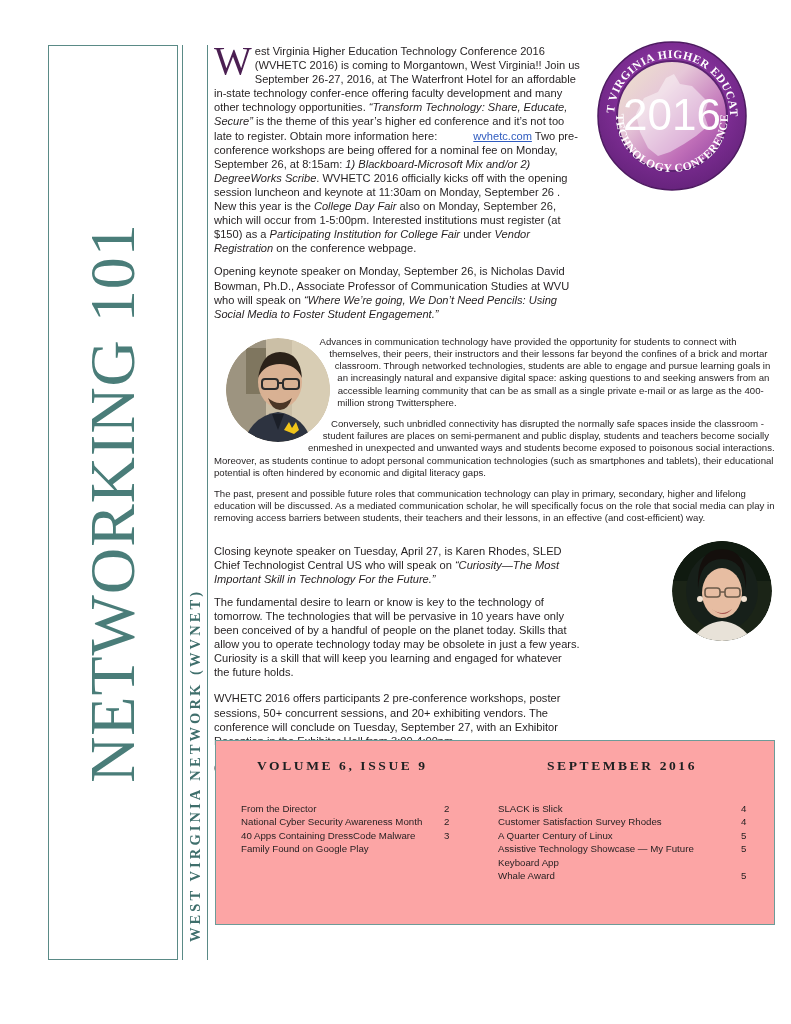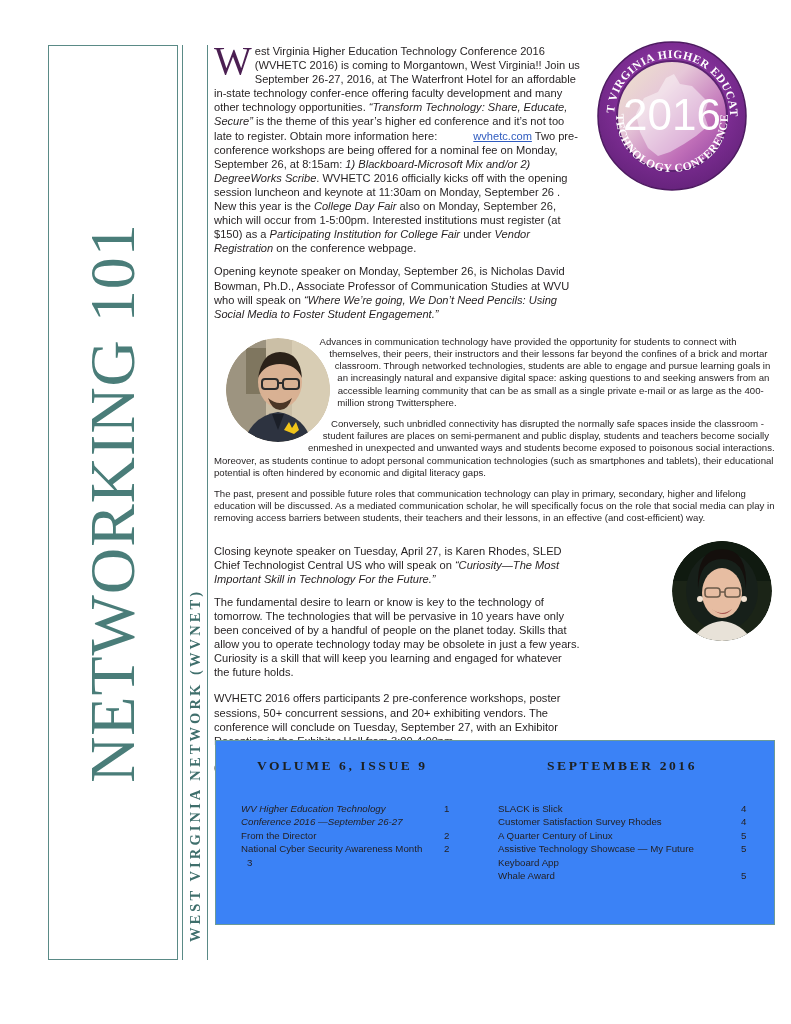--- a/index.html
+++ b/index.html
@@ -119,21 +119,21 @@
     shape-outside: circle(50%);
   }
 
   .clear { clear: both; }
 
   
   #toc-box {
     position: absolute;
     left: 215px; top: 740px;
     width: 560px; height: 185px;
-    background: #3b82f6;
+    background: #fca5a5;
     border: 1.5px solid #6c9b98;
   }
   .toc-heading {
     position: absolute;
     top: 17px;
     font-family: "Liberation Serif", serif;
     font-size: 13.5px;
     font-weight: 700;
     letter-spacing: 2.6px;
     color: #1d2021;
@@ -295,32 +295,29 @@
   </div>
 
 </div>
 
 <div id="toc-box">
   <div class="toc-heading" id="toc-heading-left">VOLUME 6, ISSUE 9</div>
   <div class="toc-heading" id="toc-heading-right">SEPTEMBER 2016</div>
 
   <div class="toc-list" id="toc-list-left">
       <div class="toc-row">
-        <div class="toc-title" style="font-style: italic;">WV Higher Education Technology Conference 2016 —September 26-27</div>
-        <div class="toc-page">1</div>
-      </div>
-      <div class="toc-row">
         <div class="toc-title">From the Director</div>
         <div class="toc-page">2</div>
       </div>
       <div class="toc-row">
         <div class="toc-title">National Cyber Security Awareness Month</div>
         <div class="toc-page">2</div>
       </div>
       <div class="toc-row">
+        <div class="toc-title">40 Apps Containing DressCode Malware Family Found on Google Play</div>
         <div class="toc-page">3</div>
       </div>
     </div>
   <div class="toc-list" id="toc-list-right">
       <div class="toc-row">
         <div class="toc-title">SLACK is Slick</div>
         <div class="toc-page">4</div>
       </div>
       <div class="toc-row">
         <div class="toc-title">Customer Satisfaction Survey Rhodes</div>

